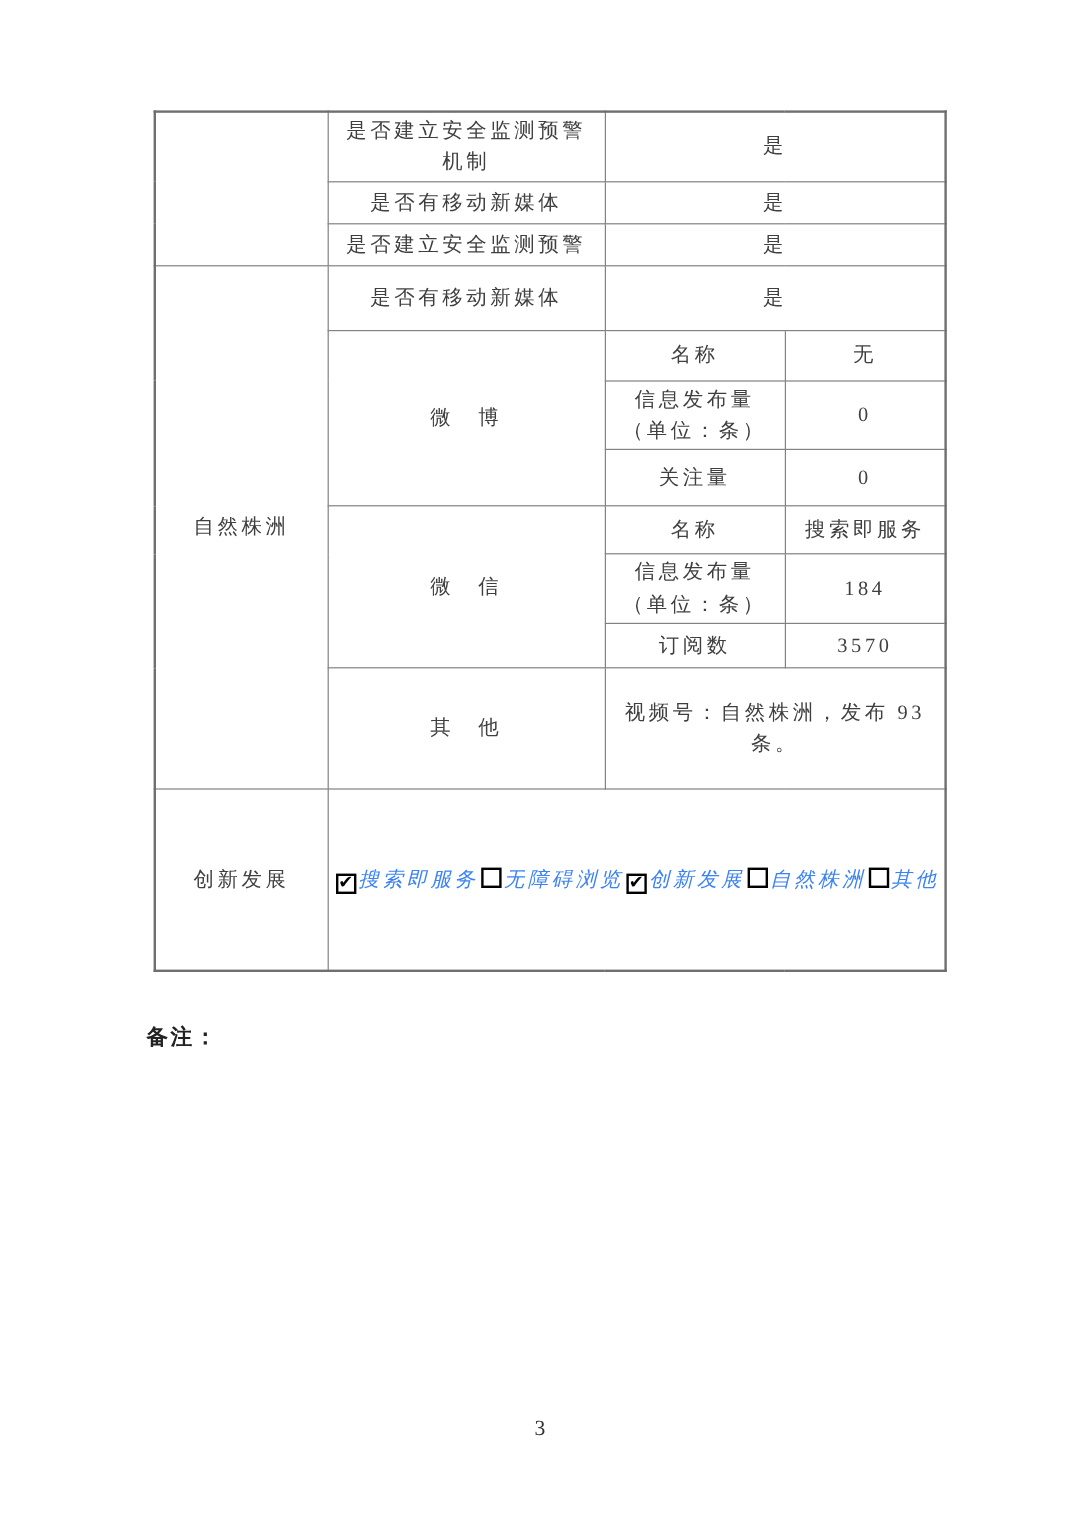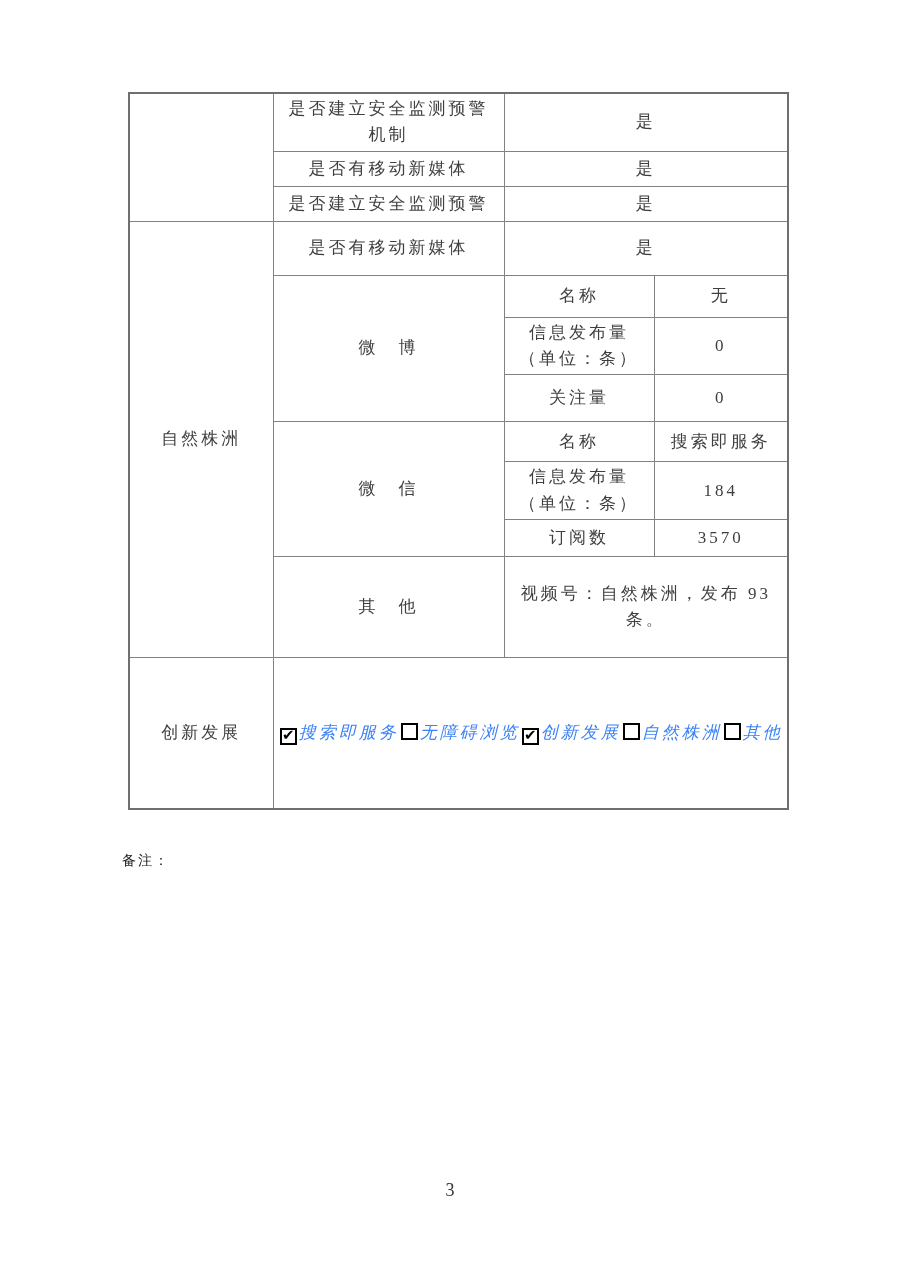--- a/index.html
+++ b/index.html
@@ -58,22 +58,22 @@
     color: #000;
     text-align: center;
     letter-spacing: 0;
     font-family: "DejaVu Sans", sans-serif;
   }
   .cb-label { color: #3b82f6; font-style: italic; }
   .notes {
     position: absolute;
     left: 122px;
     top: 852px;
-    font-size: 14px;
-    font-weight: normal;
+    font-size: 18px;
+    font-weight: bold;
     color: #222;
     letter-spacing: 2px;
   }
   .page-number {
     position: absolute;
     left: 0;
     top: 1180px;
     width: 900px;
     text-align: center;
     font-size: 18px;

